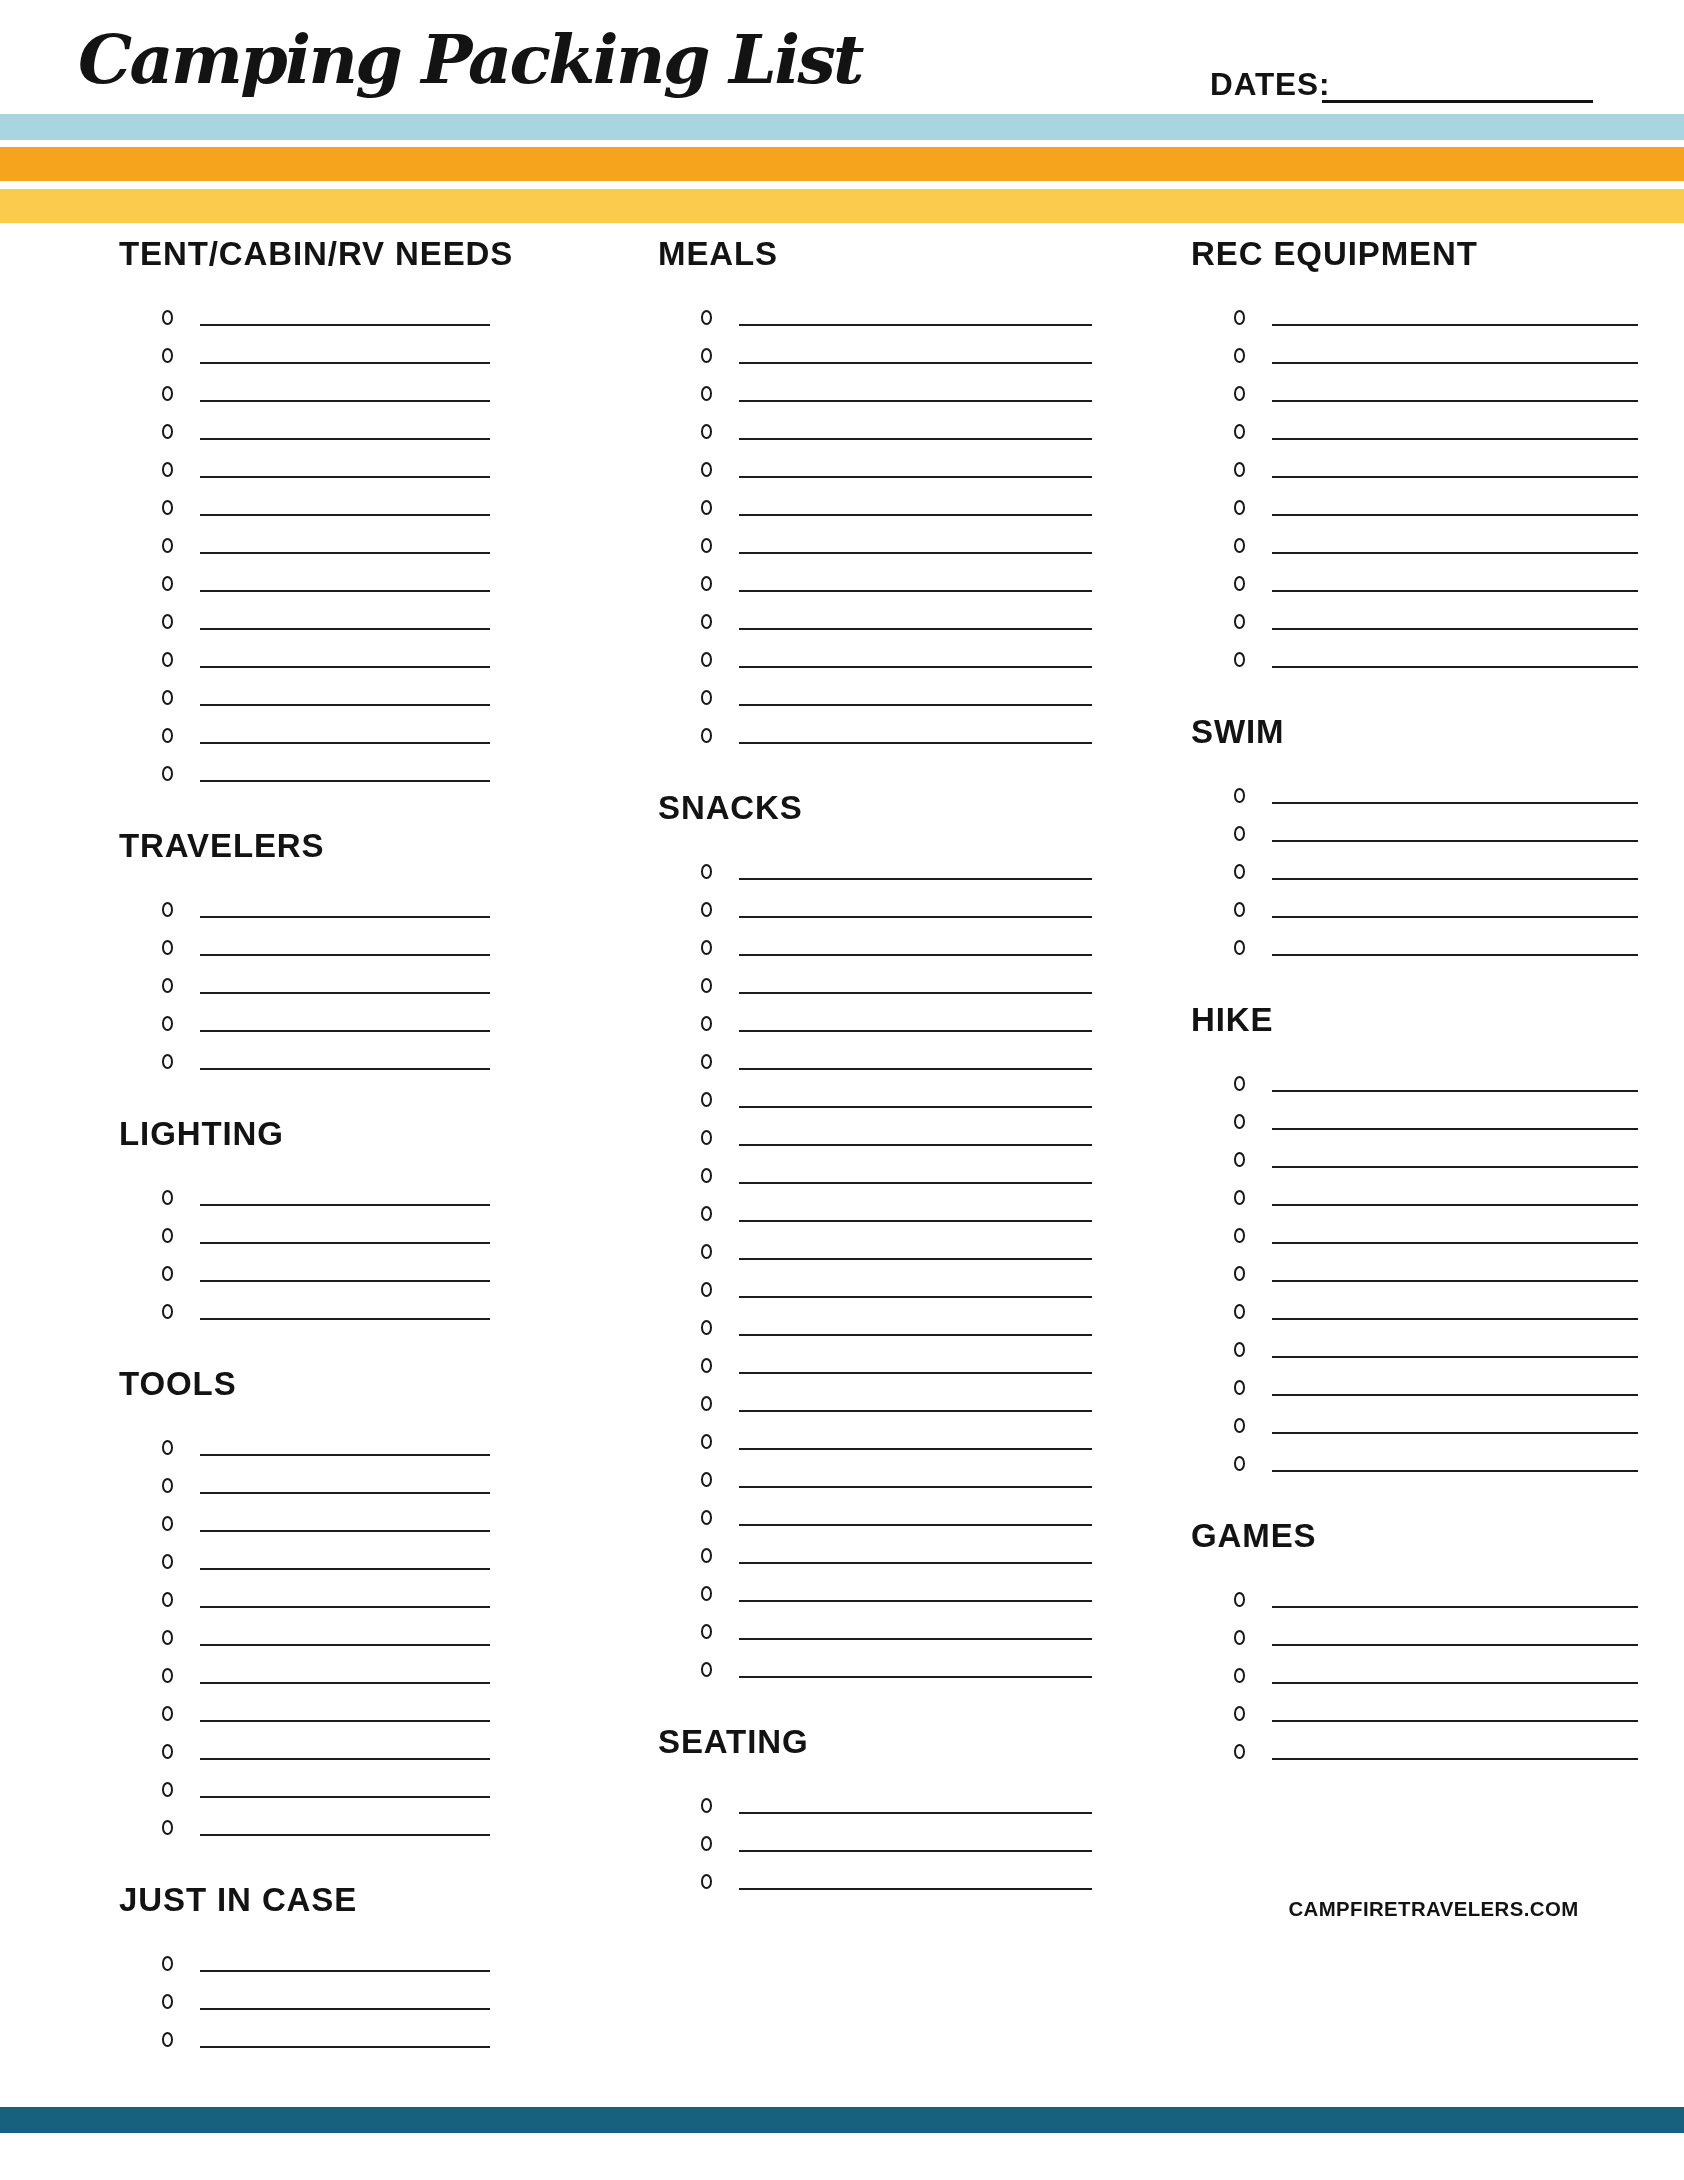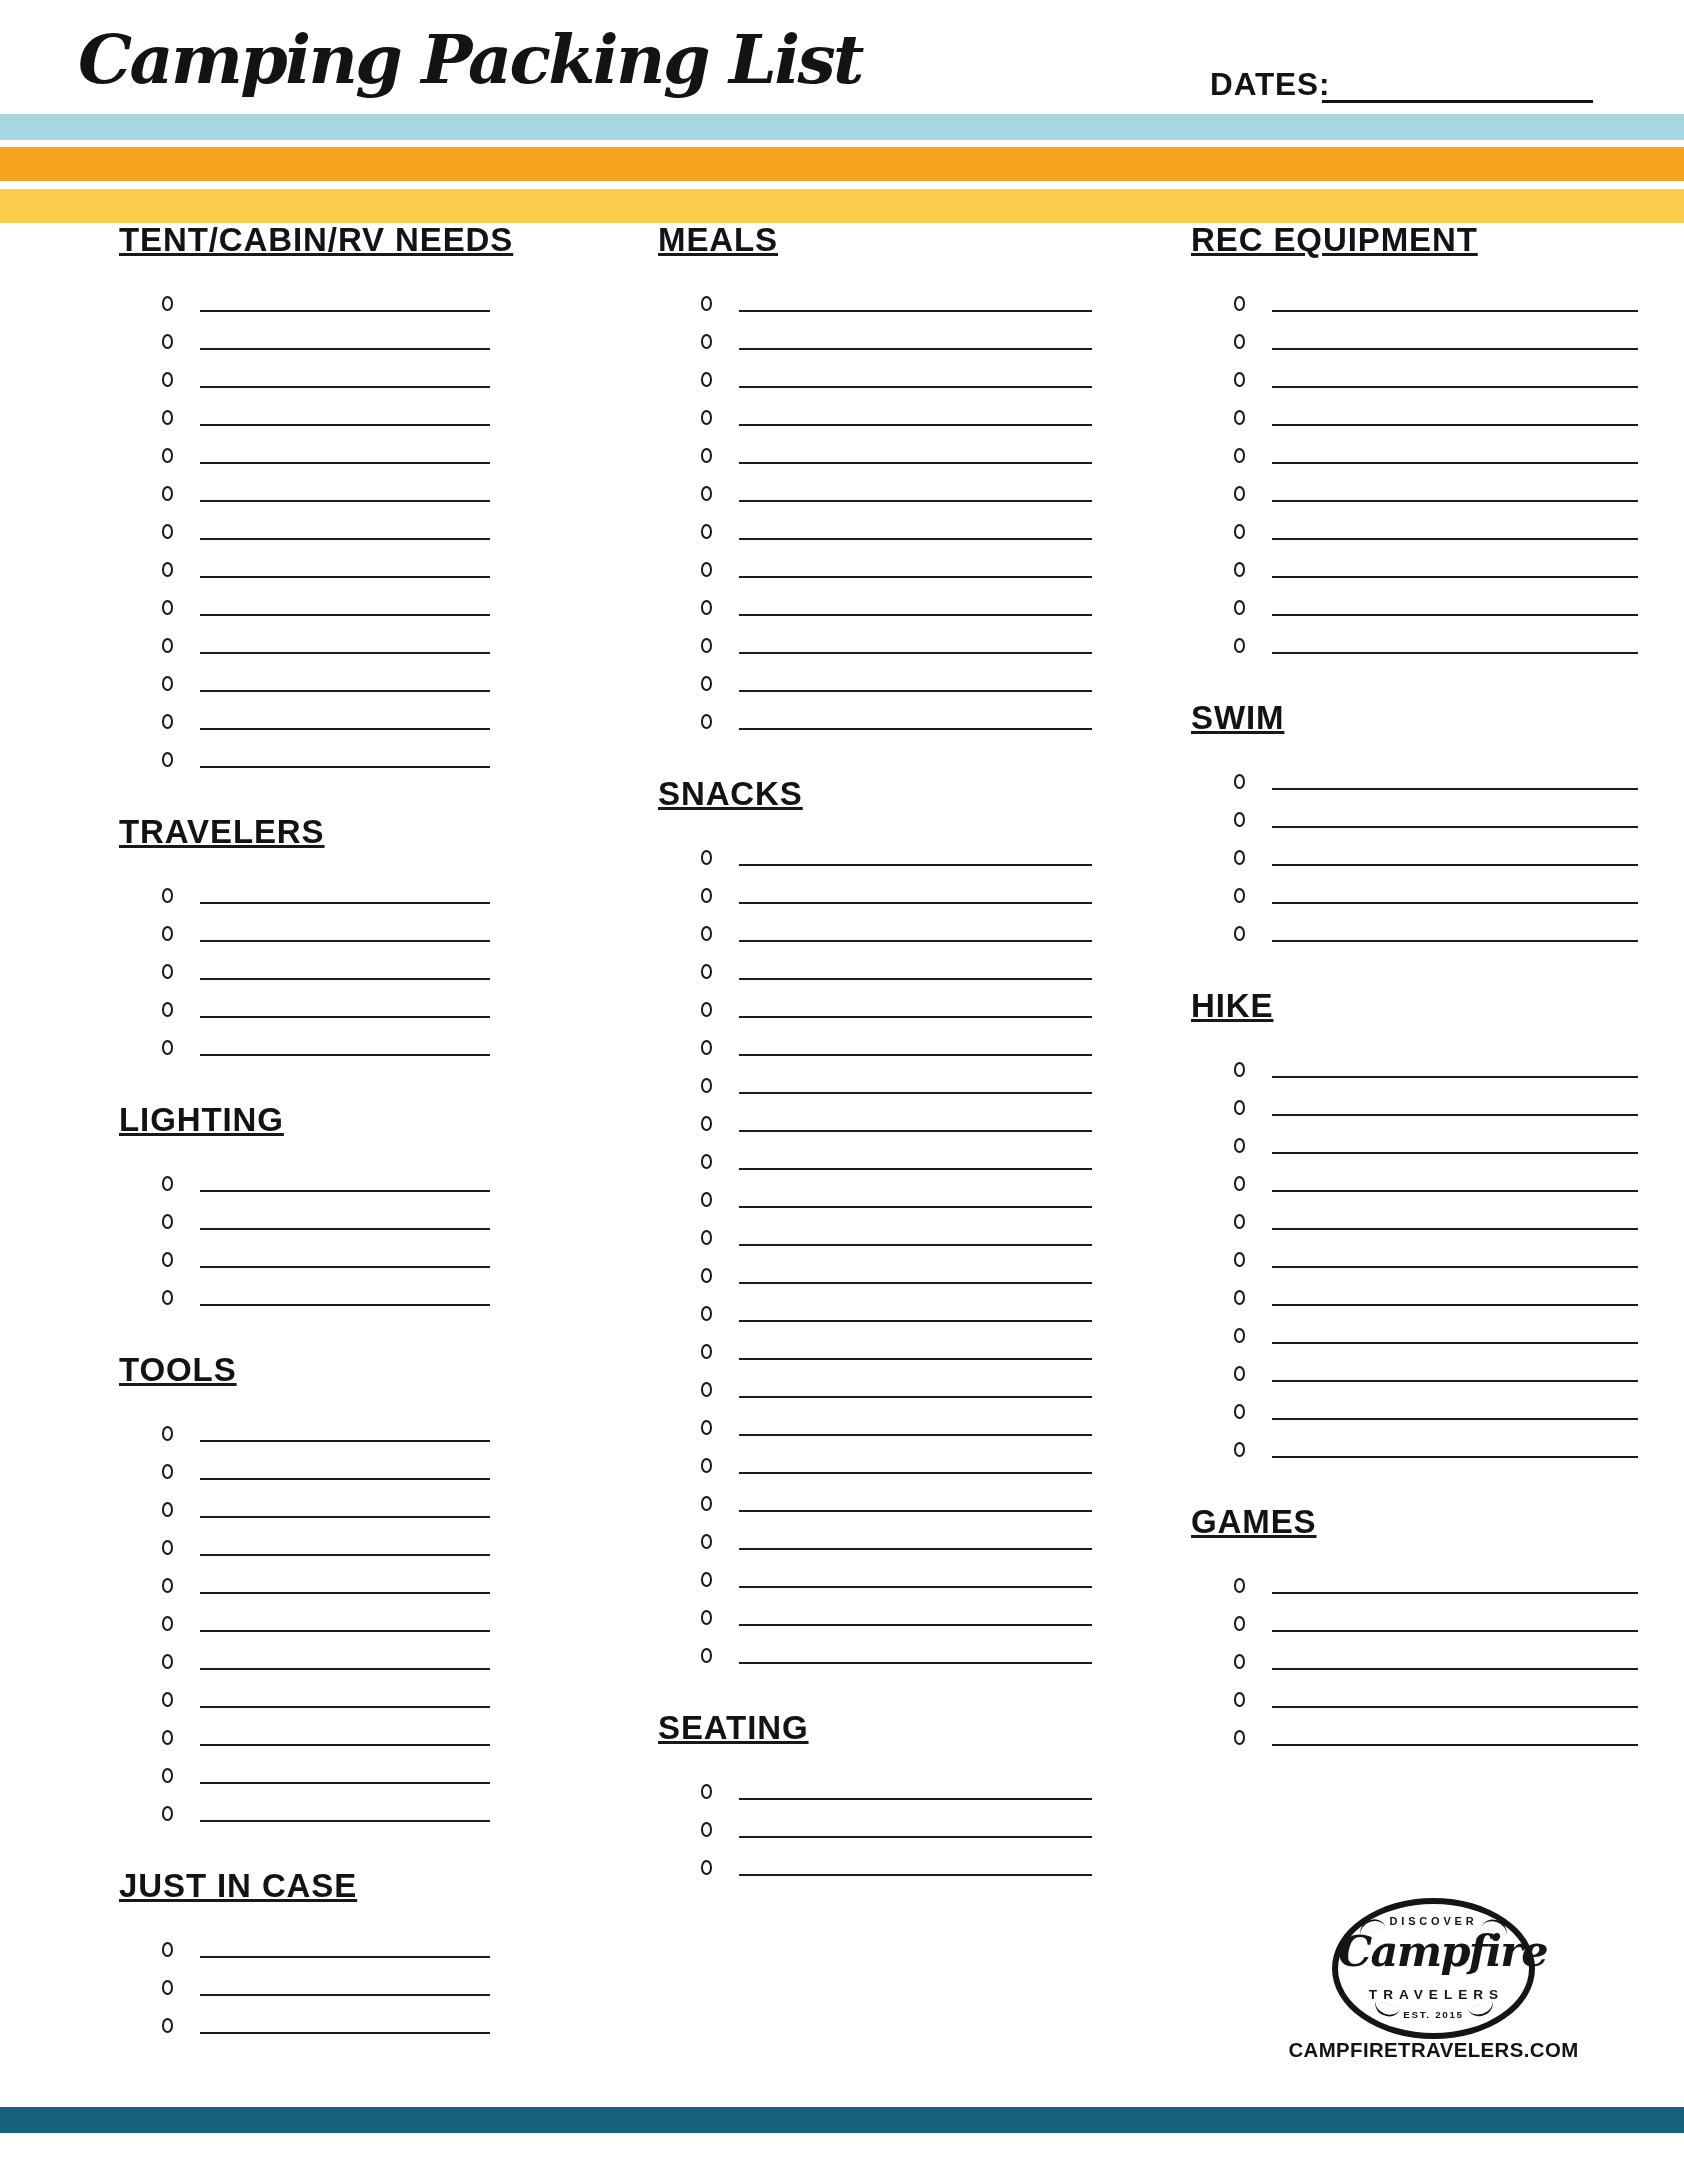--- a/index.html
+++ b/index.html
@@ -45,21 +45,21 @@
     border-bottom: 3px solid #131313;
   }
 
   
   .stripe { position: absolute; left: 0; width: 1685px; z-index: 1; }
   .stripe-blue   { top: 114px; height: 25.6px; background: #A8D6E0; }
   .stripe-orange { top: 147px; height: 34px; background: #F6A41E; }
   .stripe-yellow { top: 189px; height: 34px; background: #FBCB4E; }
 
   
-  .col { position: absolute; top: 221px; z-index: 2; text-decoration: underline; }
+  .col { position: absolute; top: 235px; z-index: 2; }
   .col-0 { left: 119px;  width: 371px; }
   .col-1 { left: 658px;  width: 434px; }
   .col-2 { left: 1191px; width: 447px; }
 
   .section-title {
     font-size: 33px;
     font-weight: 700;
     letter-spacing: 0.9px;
     line-height: 37px;
     margin: 32px 0 29px 0;
@@ -625,32 +625,18 @@
         <span class="circle"></span>
         <span class="blank-line"></span>
       </div>
       <div class="row">
         <span class="circle"></span>
         <span class="blank-line"></span>
       </div>
     </div>
 
   <div class="logo">
-    <div class="logo-oval">
-      <div class="logo-discover">
-        <span class="arc arc-l"></span>
-          <span>DISCOVER</span>
-          <span class="arc arc-r"></span>
-      </div>
-      <div class="logo-name">Campfire</div>
-      <div class="logo-travelers">TRAVELERS</div>
-      <div class="logo-est">
-        <span class="arc arc-l"></span>
-          <span>EST. 2015</span>
-          <span class="arc arc-r"></span>
-      </div>
-    </div>
     <div class="logo-url">CAMPFIRETRAVELERS.COM</div>
   </div>
 
   <div class="footer-bar" style="background-color: rgb(23, 97, 127);"></div>
 </div>
 
 
 </body></html>

